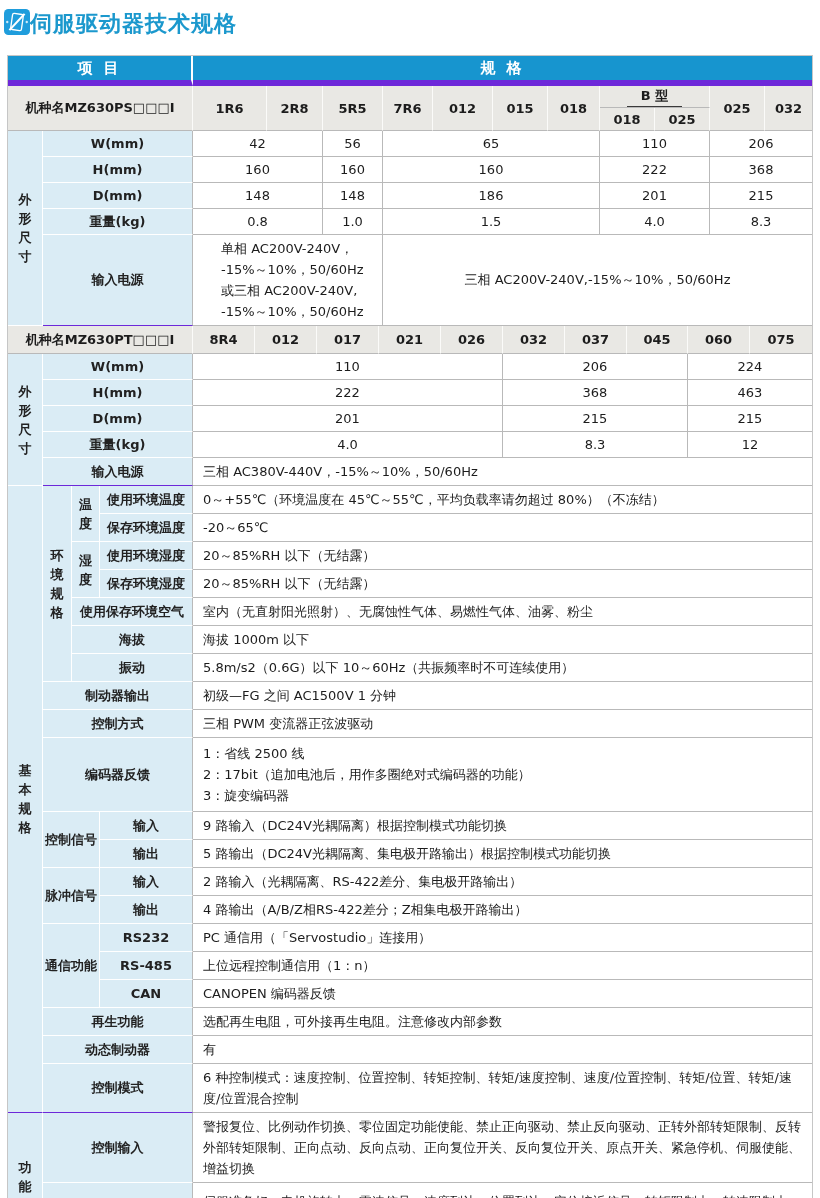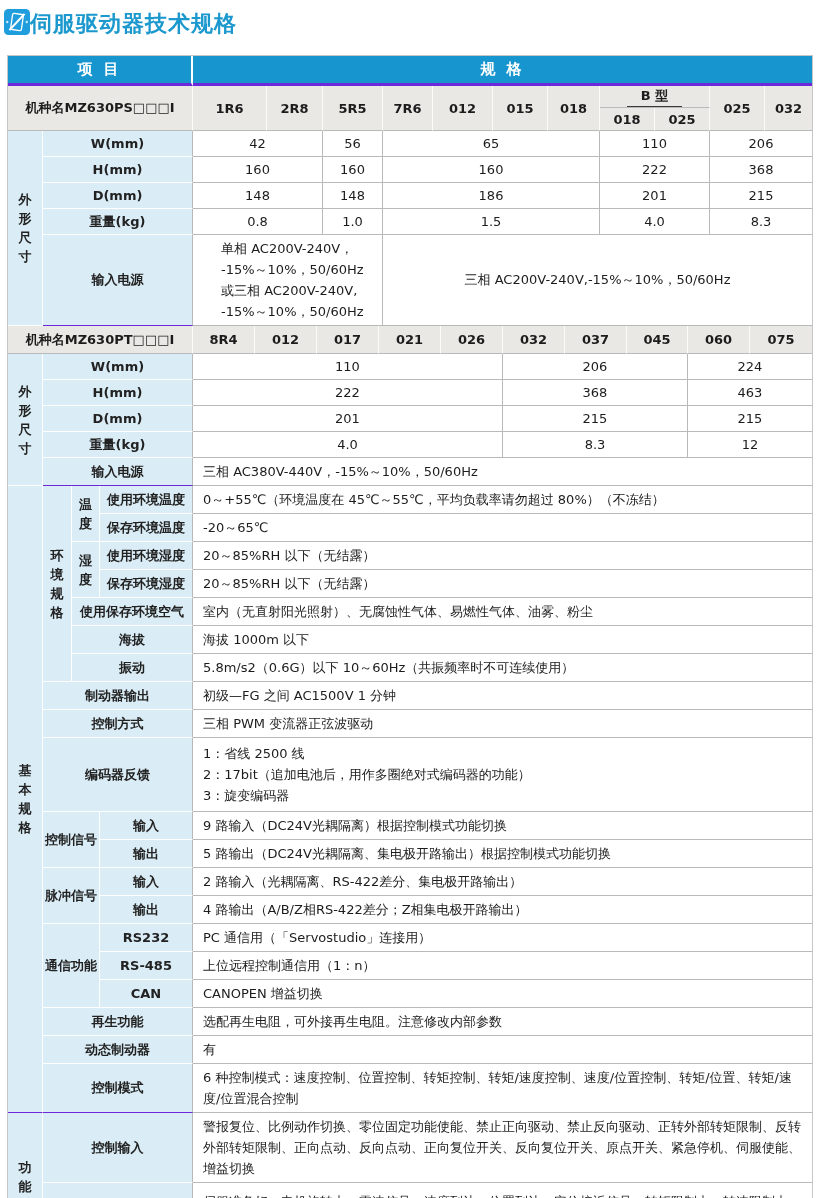--- a/index.html
+++ b/index.html
@@ -8,21 +8,21 @@
   .logo{width:26px;height:26px;flex:0 0 auto;}
   h1{margin:0;font-size:22px;font-weight:bold;color:#1b98cd;letter-spacing:1px;}
   .tablewrap{width:806px;margin:8px 0 0 7px;border:1px solid #c6c6c6;box-sizing:border-box;}
   table{border-collapse:separate;border-spacing:0;table-layout:fixed;width:804px;}
   td{box-sizing:border-box;padding:0;margin:0;border-right:1px solid #b9b9b9;border-bottom:1px solid #b9b9b9;
      font-size:13px;color:#1c1c1c;vertical-align:middle;text-align:center;overflow:hidden;}
   td.last{border-right:none;}
   .t-func tr:last-child td{border-bottom:none;}
   
   .hcell{background:#1795cf;color:#ffffff;font-weight:bold;font-size:15px;letter-spacing:3px;
-         border-right:none;border-bottom:3px solid #6d28d9;}
+         border-right:none;border-bottom:6px solid #6d28d9;}
   .hitem{border-right:2px solid #ffffff;}
   
   .mdl{background:#e9e8e4;font-weight:bold;border-right:1px solid #fbfbf9;border-bottom:1px solid #b9b9b9;}
   .mdl.last{border-right:none;}
   .bline{display:inline-block;border-bottom:1px solid #3a3a3a;padding:0 14px 1px 14px;}
   
   .lbl{background:#daecf5;border-right:1px solid #ffffff;border-bottom:1px solid #ffffff;font-weight:bold;color:#222222;}
   .ledge{border-right:1px solid #b9b9b9;}
   .bb{border-bottom:1px solid #6d28d9;}
   
@@ -294,21 +294,21 @@
       <td class="lbl" colspan="2" rowspan="3">通信功能</td>
       <td class="lbl ledge">RS232</td>
       <td class="val txt last">PC 通信用（「Servostudio」连接用）</td>
     </tr>
     <tr style="height:26px">
       <td class="lbl ledge">RS-485</td>
       <td class="val txt last">上位远程控制通信用（1：n）</td>
     </tr>
     <tr style="height:26px">
       <td class="lbl ledge">CAN</td>
-      <td class="val txt last">CANOPEN 增益切换</td>
+      <td class="val txt last">CANOPEN 编码器反馈</td>
     </tr>
     <tr style="height:26px">
       <td class="lbl ledge" colspan="3">再生功能</td>
       <td class="val txt last">选配再生电阻，可外接再生电阻。注意修改内部参数</td>
     </tr>
     <tr style="height:26px">
       <td class="lbl ledge" colspan="3">动态制动器</td>
       <td class="val txt last">有</td>
     </tr>
     <tr style="height:44px">

